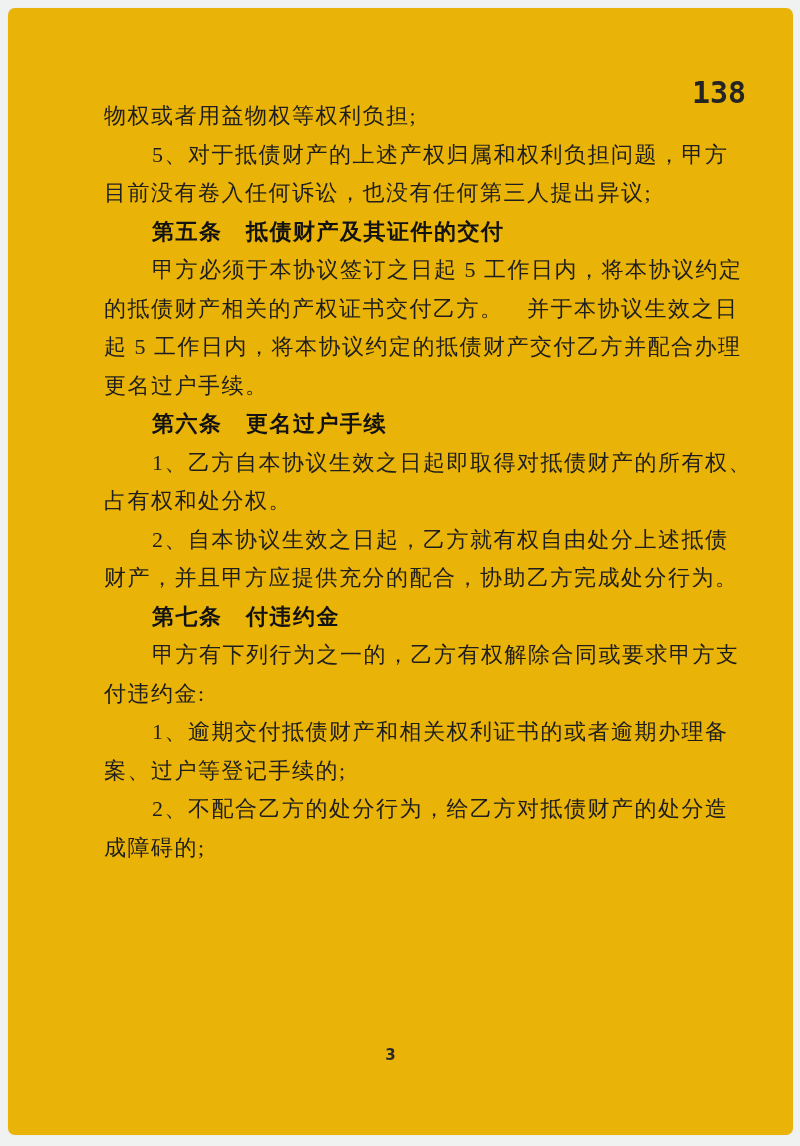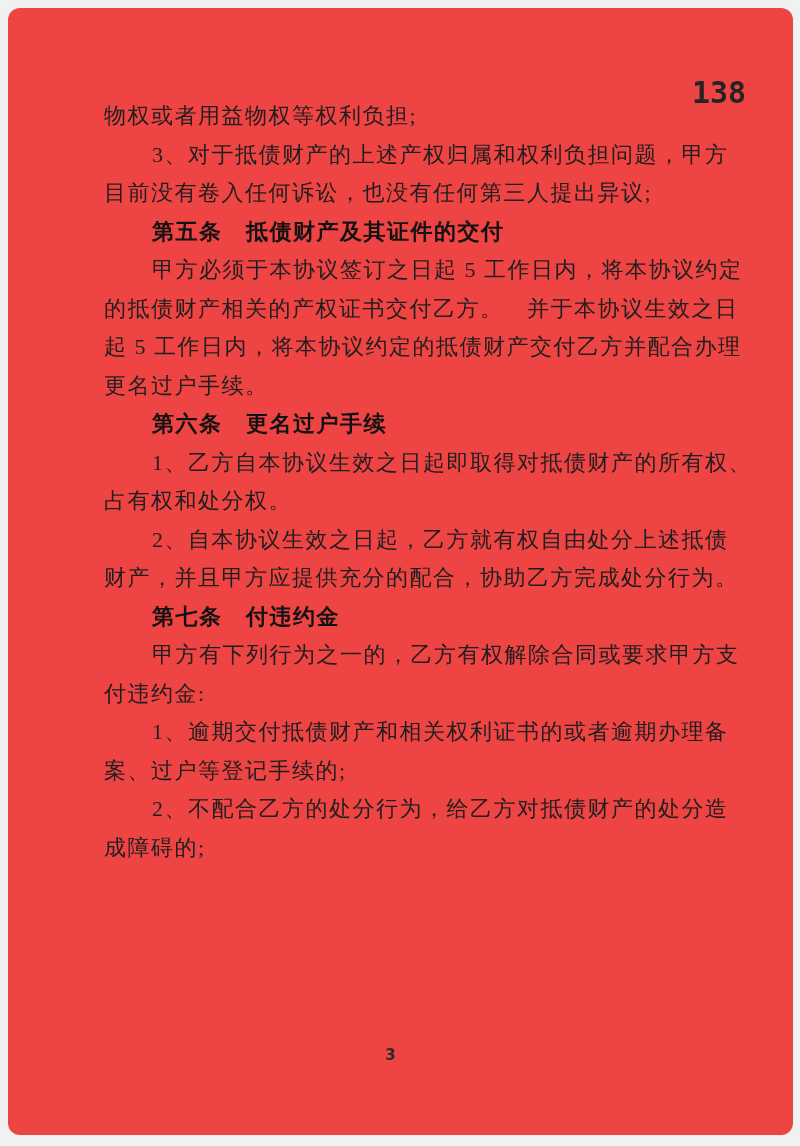--- a/index.html
+++ b/index.html
@@ -13,22 +13,22 @@
     background: #f0f1f1;
     font-family: "Liberation Serif", "DejaVu Serif", serif;
     position: relative;
   }
   .page {
     position: absolute;
     left: 8px;
     top: 8px;
     right: 7px;
     bottom: 11px;
-    background: #ef4444;
-    border-radius: 12px;
+    background: #eab308;
+    border-radius: 7px;
     box-shadow: 0 0 2px rgba(0,0,0,0.06);
     overflow: hidden;
   }
   .stamp {
     position: absolute;
     left: 684px;
     top: 70px;
     font-family: "DejaVu Sans Mono", "Liberation Mono", monospace;
     font-size: 30px;
     font-weight: 600;
@@ -76,21 +76,21 @@
 <body>
 
 <div class="page">
 
   <div class="stamp">138</div>
 
   <div class="content">
 
     <p class="body">物权或者用益物权等权利负担;</p>
 
-    <p class="body indent mt-18">3、对于抵债财产的上述产权归属和权利负担问题，甲方
+    <p class="body indent mt-18">5、对于抵债财产的上述产权归属和权利负担问题，甲方
 目前没有卷入任何诉讼，也没有任何第三人提出异议;</p>
 
 
     <p class="heading indent mt-n8">第五条　抵债财产及其证件的交付</p>
 
     <p class="body indent">甲方必须于本协议签订之日起 5 工作日内，将本协议约定
 的抵债财产相关的产权证书交付乙方。　并于本协议生效之日
 起 5 工作日内，将本协议约定的抵债财产交付乙方并配合办理
 更名过户手续。</p>
 

